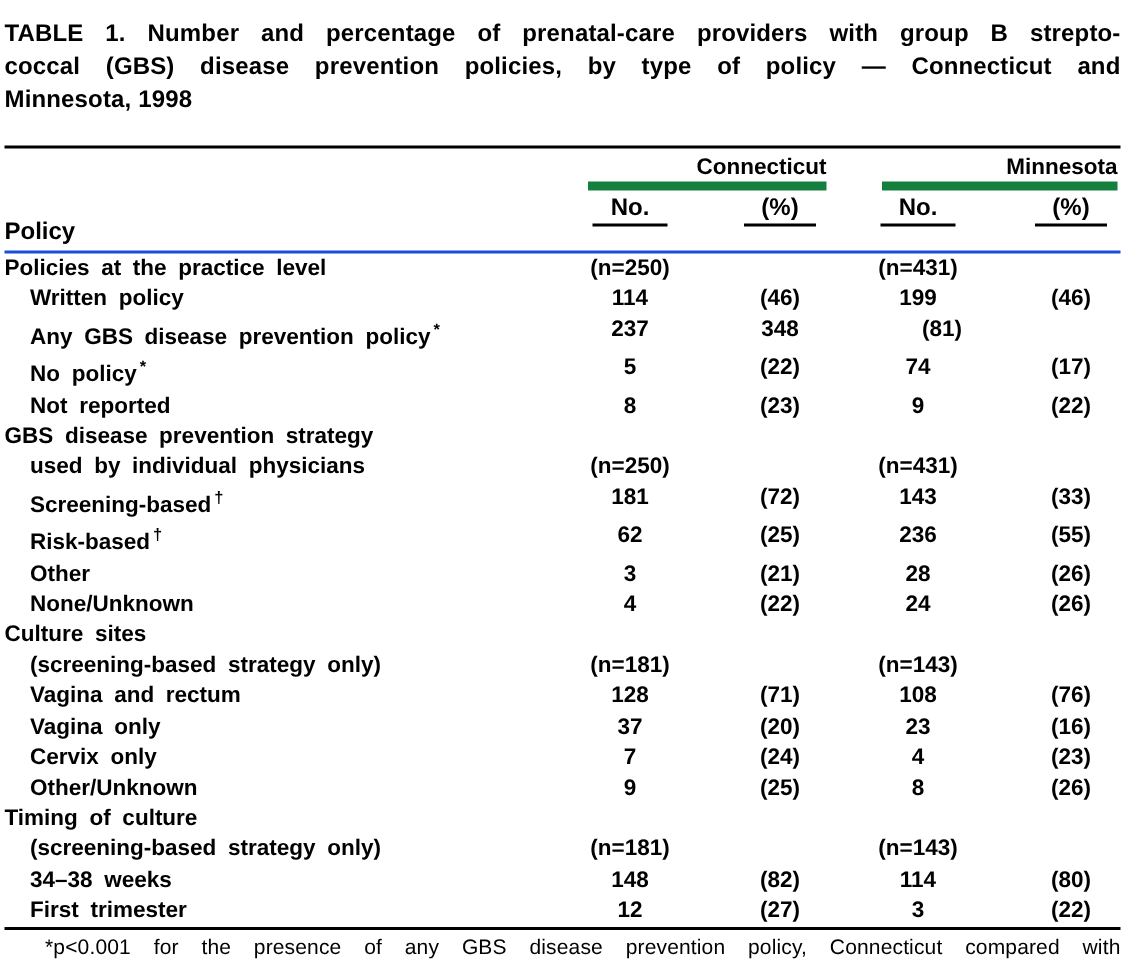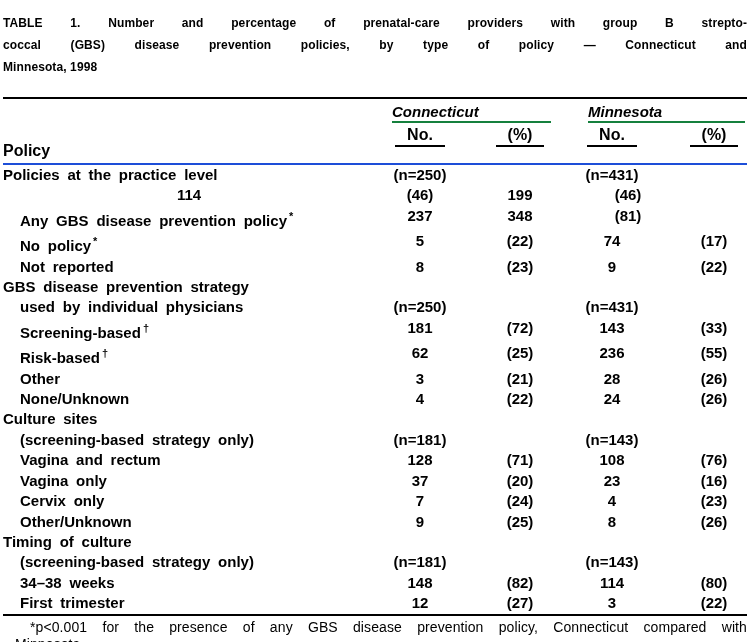--- a/index.html
+++ b/index.html
@@ -5,32 +5,32 @@
   * { box-sizing: border-box; margin: 0; padding: 0; }
   html, body { width: 750px; height: 642px; overflow: hidden; }
   body {
     background: #ffffff;
     color: #000000;
     font-family: "Liberation Sans", "DejaVu Sans", sans-serif;
   }
   .page { padding: 12px 3px 0 3px; width: 750px; }
 
   
-  .title { font-size: 12px; font-weight: 700; line-height: 22px; letter-spacing: 0.1px; }
+  .title { font-size: 16px; font-weight: 700; line-height: 22px; letter-spacing: 0.1px; }
   .title-line { text-align: justify; text-align-last: justify; white-space: nowrap; }
   .title-line.no-just { text-align-last: left; }
 
   
   .rule-top { border-top: 2.5px solid #000; margin-top: 19px; }
   .rule-bottom { border-top: 2.5px solid #000; }
 
   
   .ghead { display: grid; grid-template-columns: 372px 200px 172px; padding-top: 4px;
            font-size: 15px; font-weight: 700; }
-  .gcol { text-align: left; border-bottom: 2px solid #15803d; padding-bottom: 1px; font-style: italic; }
+  .gcol { text-align: right; border-bottom: 6px solid #15803d; padding-bottom: 1px; }
   .gcol.ct { margin-left: 17px; margin-right: 24px; }
   .gcol.mn { margin-left: 13px; margin-right: 2px; }
 
   
   .subhead-row { display: grid; grid-template-columns: 372px 90px 110px 74px 98px;
                  font-size: 16px; font-weight: 700; border-bottom: 2px solid #1d4ed8; padding-top: 3px; }
   .subhead-policy { align-self: end; padding-bottom: 3px; word-spacing: 0.24em; }
   .subcell { display: flex; justify-content: center; align-items: flex-end; }
   .subcell .useg { display: inline-block; text-align: center; border-bottom: 2px solid #000;
                    padding: 0 12px 1px 12px; margin-bottom: 16px; }
@@ -87,20 +87,21 @@
 
   <div id="table-body">
       <div class="row">
       <div class="pcell"><span>Policies at the practice level</span></div>
       <div class="ncell">(n=250)</div>
       <div class="ncell"></div>
       <div class="ncell">(n=431)</div>
       <div class="ncell pad-right-col"></div>
     </div>
       <div class="row">
+      <div class="pcell ind-1"><span>Written policy</span></div>
       <div class="ncell">114</div>
       <div class="ncell">(46)</div>
       <div class="ncell">199</div>
       <div class="ncell pad-right-col">(46)</div>
     </div>
       <div class="row">
       <div class="pcell ind-1"><span>Any GBS disease prevention policy</span><sup class="marker">*</sup></div>
       <div class="ncell">237</div>
       <div class="ncell">348</div>
       <div class="ncell pad-right-col">(81)</div>

